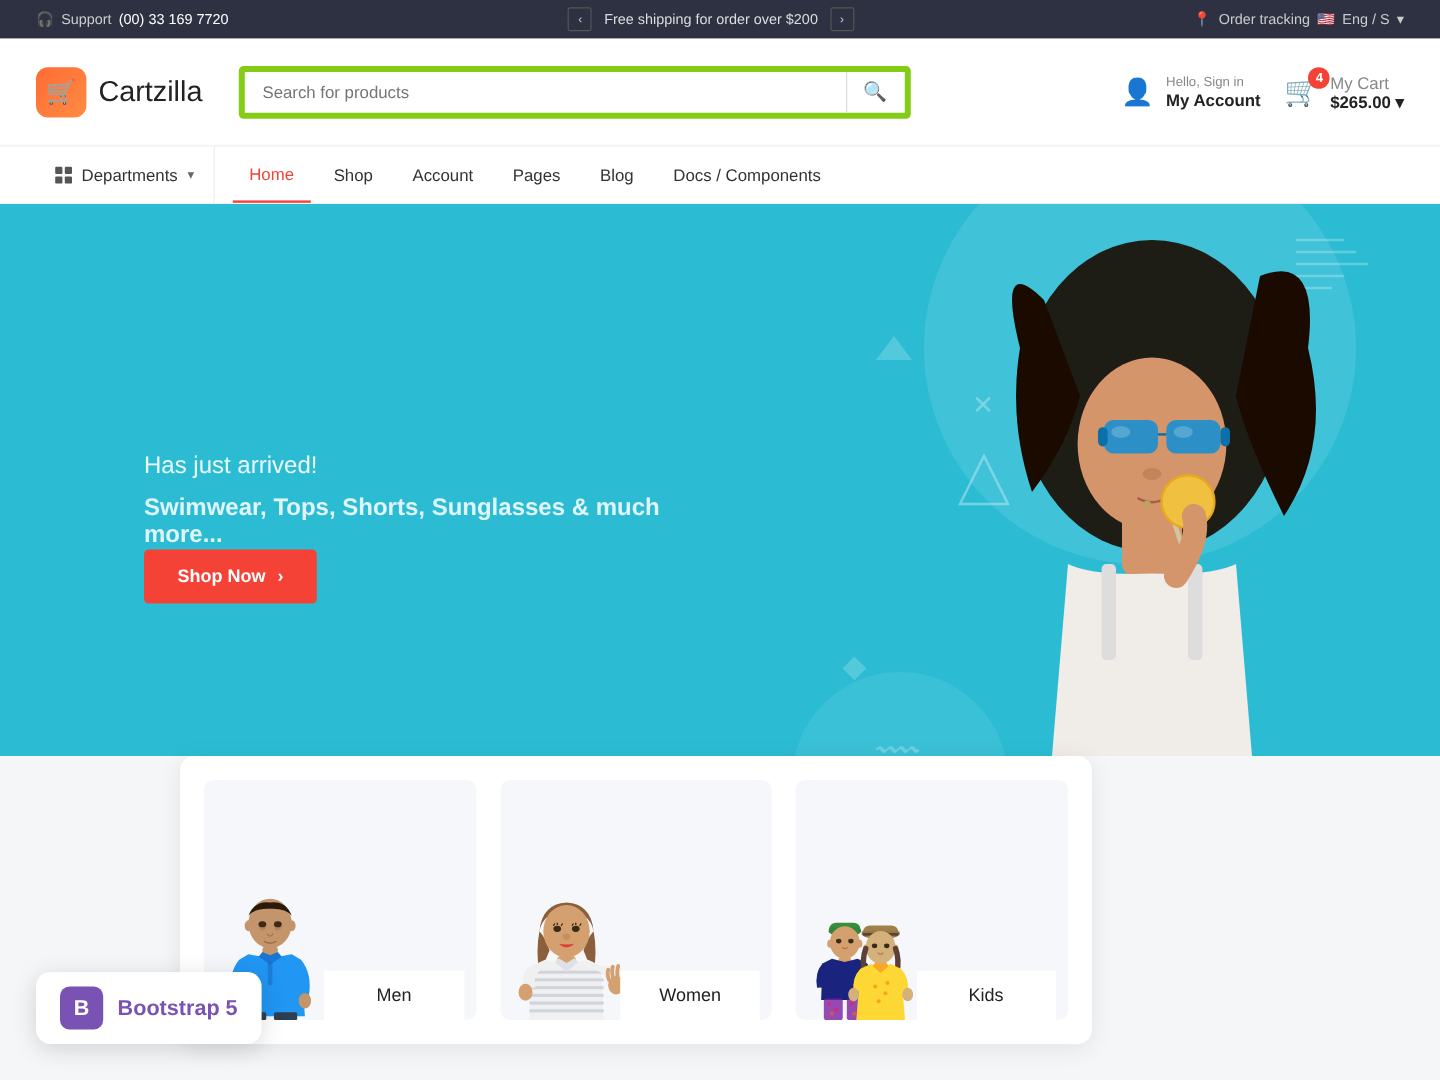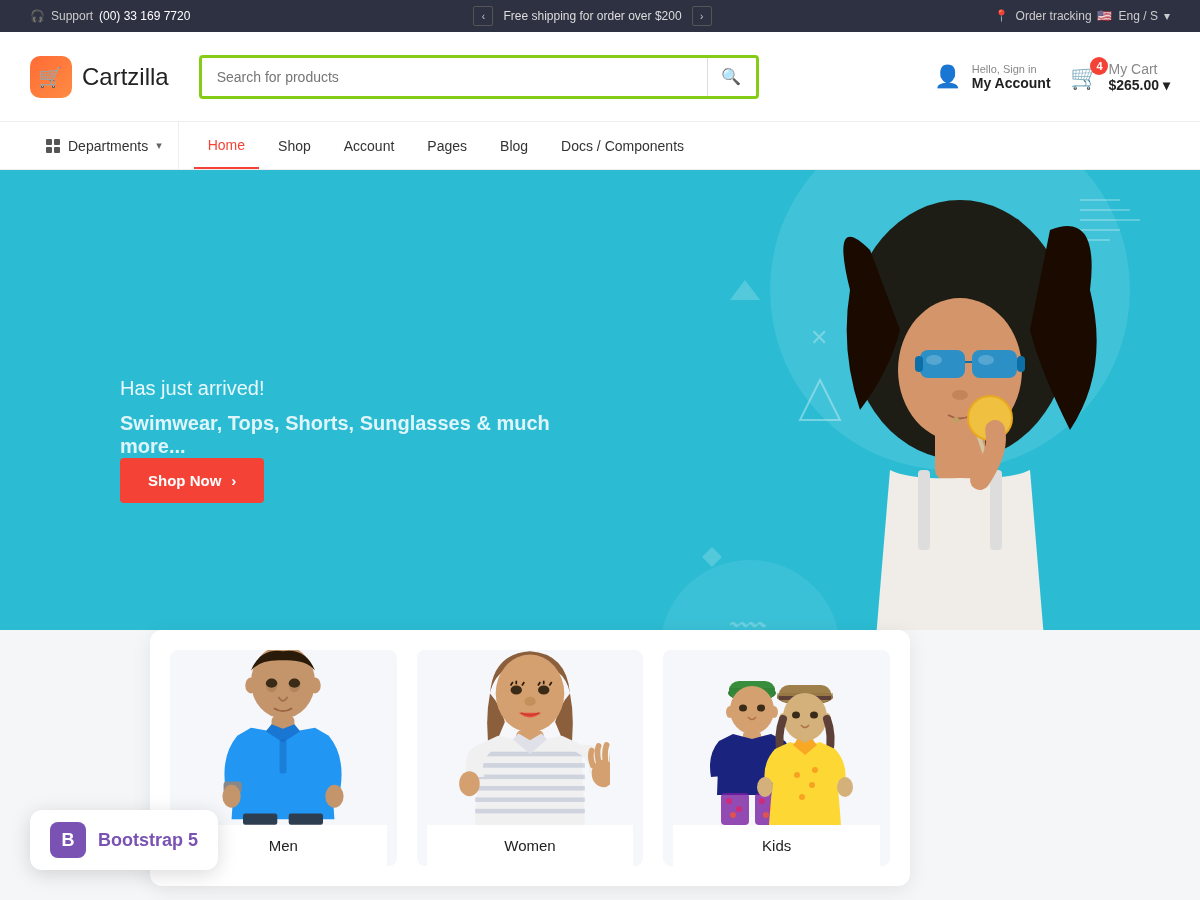--- a/index.html
+++ b/index.html
@@ -35,21 +35,21 @@
       background: linear-gradient(135deg, #ff6b35, #ff8c42);
       border-radius: 10px;
       display: flex; align-items: center; justify-content: center;
       color: white; font-size: 20px;
     }
     .logo-text { font-size: 24px; font-weight: 400; color: #222; }
     .search-bar {
       flex: 1;
       display: flex;
       align-items: center;
-      border: 3px solid #84cc16;
+      border: 5px solid #84cc16;
       border-radius: 4px;
       overflow: hidden;
       height: 44px;
       max-width: 560px;
       margin-left: 10px;
     }
     .search-input {
       flex: 1;
       border: none;
       outline: none;
@@ -205,22 +205,22 @@
     .category-item {
       flex: 1;
       background: #f5f7fa;
       border-radius: 8px;
       padding: 15px 10px 0;
       text-align: center;
       cursor: pointer;
       overflow: hidden;
       min-height: 200px;
       display: flex;
-      flex-direction: column;
-      align-items: center;
+      flex-direction: row;
+      align-items: flex-end;
     }
     .category-img {
       width: 160px;
       height: 160px;
       display: flex;
       align-items: flex-end;
       justify-content: center;
       margin-bottom: 0;
     }
     .category-label {

